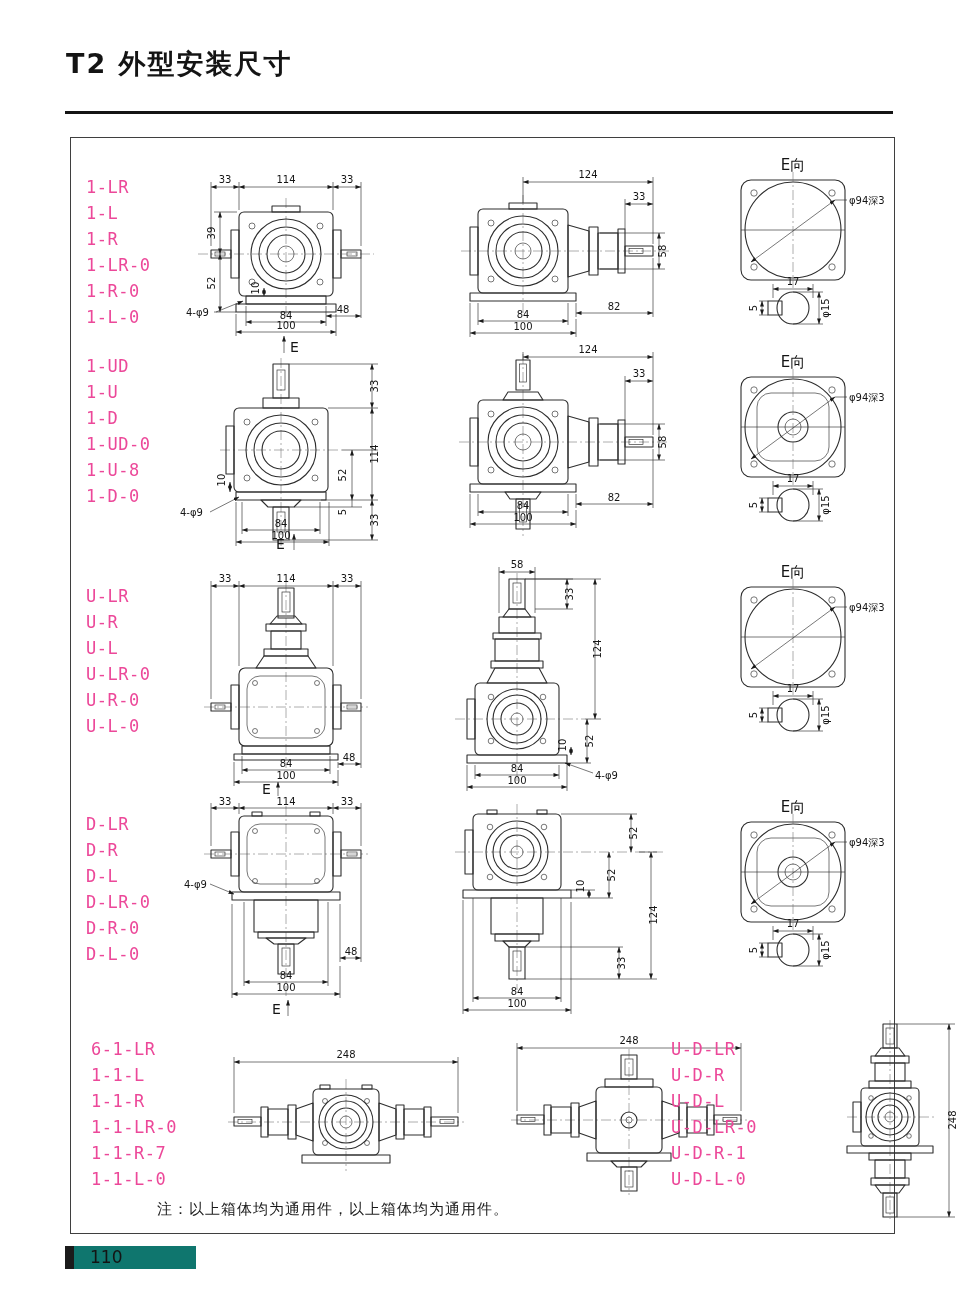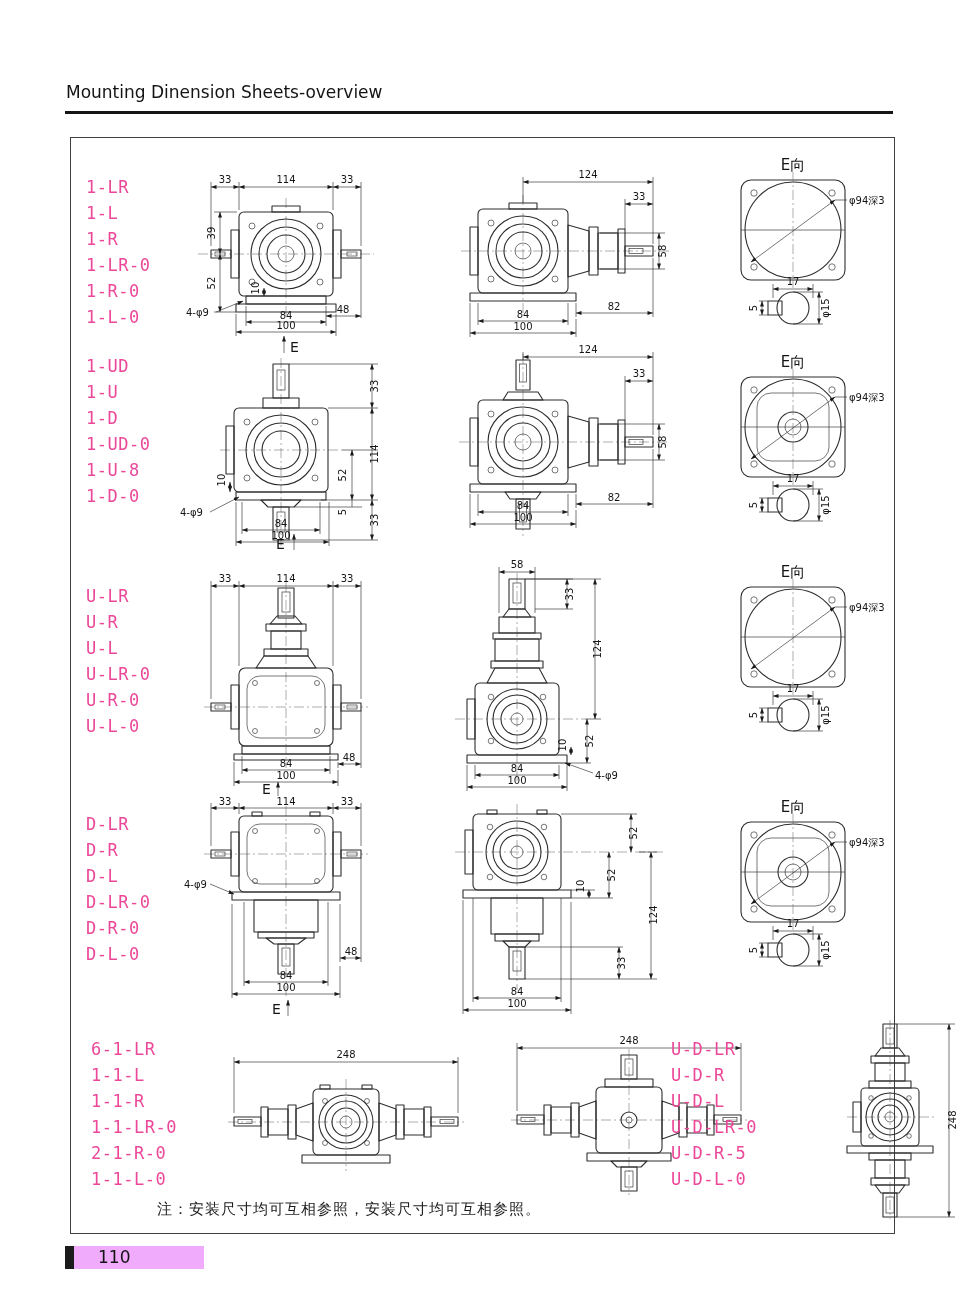--- a/index.html
+++ b/index.html
@@ -6,21 +6,21 @@
   #page{position:relative;width:960px;height:1303px;background:#fff;font-family:"DejaVu Sans",sans-serif;overflow:hidden}
   .title{position:absolute;left:66px;top:46px;font-size:27px;font-weight:600;letter-spacing:2px;color:#141414}
   .subtitle{position:absolute;left:66px;top:82px;font-size:17px;color:#141414}
   .rule{position:absolute;left:65px;top:111px;width:828px;height:3px;background:#141414}
   .frame{position:absolute;left:70px;top:137px;width:823px;height:1095px;border:1px solid #3f3f3f}
   .models{position:absolute;font-family:"DejaVu Sans Mono",monospace;font-size:17px;color:#ec4899;letter-spacing:.5px}
   .models div{height:26px;line-height:26px;white-space:nowrap}
   .dwg{position:absolute}
   .note{position:absolute;left:86px;top:1062px;font-size:15px;color:#1b1b1b;letter-spacing:1px}
   .pagebar{position:absolute;left:65px;top:1246px;width:9px;height:23px;background:#1b1b1b}
-  .pagenum{position:absolute;left:74px;top:1246px;width:106px;height:23px;background:#f0abfc;font-size:17px;line-height:23px;padding-left:24px;color:#141414}
+  .pagenum{position:absolute;left:74px;top:1246px;width:106px;height:23px;background:#0f766e;font-size:17px;line-height:23px;padding-left:16px;color:#141414}
   svg .s{fill:none;stroke:#2e2e2e;stroke-width:1.1;stroke-linejoin:round}
   svg .t{fill:none;stroke:#2e2e2e;stroke-width:.65}
   svg .c{fill:none;stroke:#6a6a6a;stroke-width:.55;stroke-dasharray:10 3 2 3}
   svg text{font-family:"DejaVu Sans",sans-serif;fill:#141414}
   svg text.dm{font-size:10px;text-anchor:middle}
   svg text.lb{font-size:10px}
   svg text.ev{font-size:15px;text-anchor:middle}
   svg text.ea{font-size:14px}
 </style>
 </head>
@@ -31,21 +31,21 @@
     <marker id="ae" markerWidth="9" markerHeight="6" refX="8.5" refY="3" orient="auto">
         <path d="M0,0L9,3L0,6z" fill="#1a1a1a"></path>
       </marker>
     <marker id="as" markerWidth="9" markerHeight="6" refX="0.5" refY="3" orient="auto">
         <path d="M9,0L0,3L9,6z" fill="#1a1a1a"></path>
       </marker>
   </defs>
 </svg>
 
 <div id="page">
-  <div class="subtitle">Mounting Dinension Sheets-overview</div>
+  <div class="title">T2 外型安装尺寸</div>
   <div class="rule"></div>
 
   <div class="frame">
 
     <div class="models" style="left:15px;top:36px">
       <div>1-LR</div>
       <div>1-L</div>
       <div>1-R</div>
       <div>1-LR-0</div>
       <div>1-R-0</div>
@@ -602,21 +602,21 @@
         <line class="t" x1="72" y1="168" x2="102" y2="168"></line>
       <line class="t" x1="98" y1="136" x2="98" y2="168" marker-start="url(#as)" marker-end="url(#ae)"></line>
       <text class="dm" transform="rotate(-90 108 152)" x="108" y="152">φ15</text>
     </svg>
 
     <div class="models" style="left:20px;top:898px">
       <div>6-1-LR</div>
       <div>1-1-L</div>
       <div>1-1-R</div>
       <div>1-1-LR-0</div>
-      <div>2-1-R-0</div>
+      <div>1-1-R-7</div>
       <div>1-1-L-0</div>
     </div>
 
     <svg class="dwg" style="left:145px;top:905px" width="260" height="140" viewBox="0 0 260 140">
       <line class="c" x1="12" y1="79" x2="248" y2="79"></line>
         <line class="c" x1="130" y1="36" x2="130" y2="128"></line>
       <rect class="s" x="104" y="42" width="10" height="4"></rect>
         <rect class="s" x="146" y="42" width="10" height="4"></rect>
       <rect class="s" x="97" y="46" width="66" height="66" rx="5"></rect>
       <circle class="s" cx="130" cy="79" r="27"></circle>
@@ -676,21 +676,21 @@
         <line class="t" x1="242" y1="82" x2="242" y2="14"></line>
       <line class="t" x1="18" y1="19" x2="242" y2="19" marker-start="url(#as)" marker-end="url(#ae)"></line>
       <text class="dm" x="130" y="15">248</text>
     </svg>
 
     <div class="models" style="left:600px;top:898px">
       <div>U-D-LR</div>
       <div>U-D-R</div>
       <div>U-D-L</div>
       <div>U-D-LR-0</div>
-      <div>U-D-R-5</div>
+      <div>U-D-R-1</div>
       <div>U-D-L-0</div>
     </div>
 
     <svg class="dwg" style="left:748px;top:878px" width="150" height="205" viewBox="0 0 150 205">
       <line class="c" x1="71" y1="4" x2="71" y2="203"></line>
         <line class="c" x1="28" y1="101" x2="116" y2="101"></line>
       <rect class="s" x="64" y="8" width="14" height="24"></rect>
         <rect class="t" x="67" y="12" width="8" height="16"></rect>
       <polygon class="s" points="56,40 86,40 80,32 62,32"></polygon>
       <rect class="s" x="52" y="40" width="38" height="7"></rect>
@@ -712,18 +712,18 @@
       <rect class="s" x="52" y="162" width="38" height="7"></rect>
       <polygon class="s" points="62,177 80,177 86,169 56,169"></polygon>
       <rect class="s" x="64" y="177" width="14" height="24"></rect>
         <rect class="t" x="67" y="181" width="8" height="16"></rect>
       <line class="t" x1="78" y1="8" x2="136" y2="8"></line>
         <line class="t" x1="78" y1="201" x2="136" y2="201"></line>
       <line class="t" x1="130" y1="8" x2="130" y2="201" marker-start="url(#as)" marker-end="url(#ae)"></line>
       <text class="dm" transform="rotate(-90 137 104)" x="137" y="104">248</text>
     </svg>
 
-    <div class="note">注：安装尺寸均可互相参照，安装尺寸均可互相参照。</div>
+    <div class="note">注：以上箱体均为通用件，以上箱体均为通用件。</div>
   </div>
 
   <div class="pagebar"></div>
   <div class="pagenum">110</div>
 </div>
 
 </body></html>

